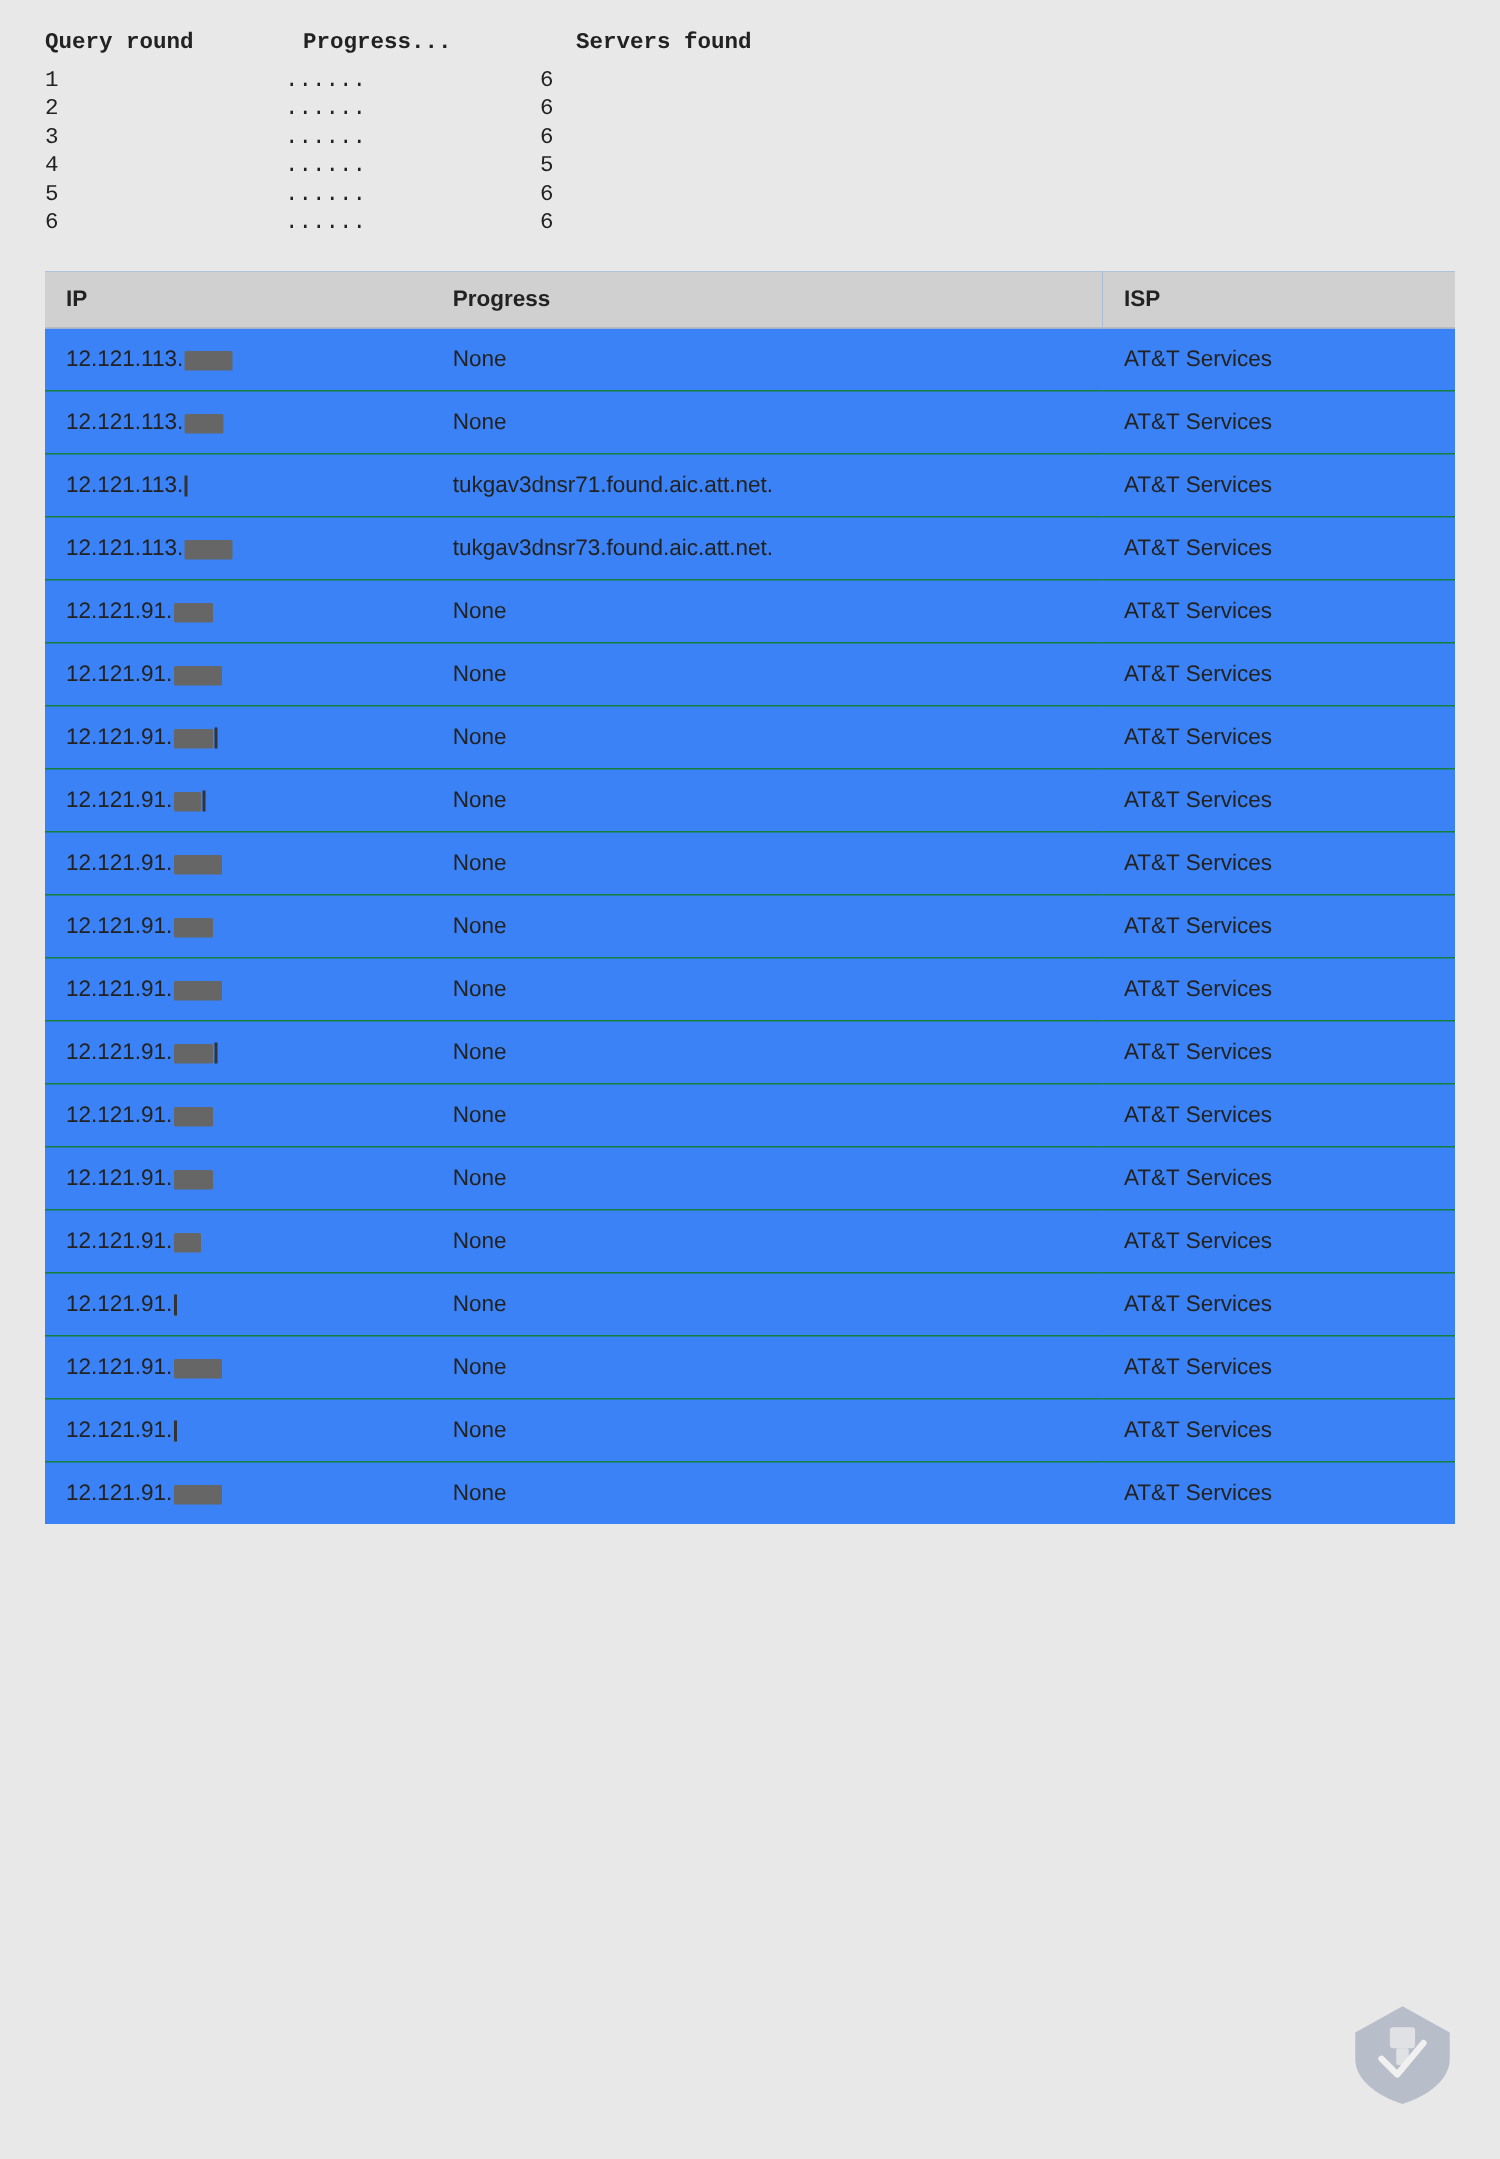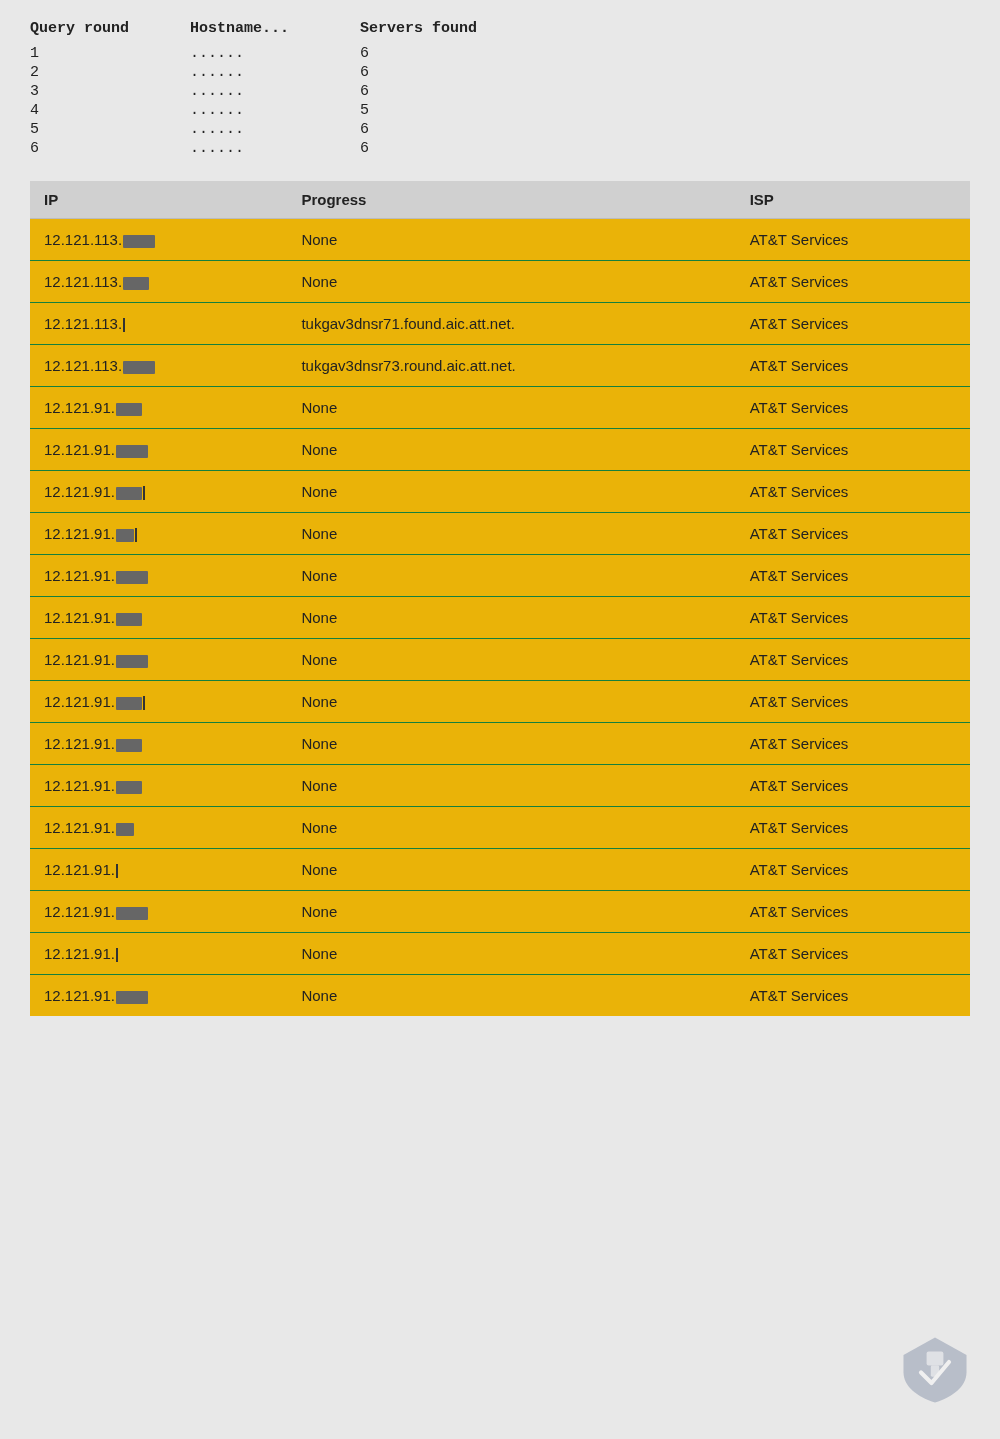--- a/index.html
+++ b/index.html
@@ -10,21 +10,21 @@
       color: #222;
       padding: 20px 30px;
     }
 
     
     .query-section {
       margin-bottom: 24px;
     }
     .query-header-row {
       display: flex;
-      gap: 0;
+      gap: 12px;
       margin-bottom: 8px;
     }
     .query-header-row span {
       font-weight: bold;
       font-size: 15px;
     }
     .col-round { width: 160px; }
     .col-progress { width: 170px; }
     .col-found { width: 160px; font-family: Liberation Mono, monospace; }
 
@@ -33,21 +33,21 @@
       margin-bottom: 2px;
     }
     .query-data-row span {
       font-size: 15px;
     }
 
     
     .results-table {
       width: 100%;
       border-collapse: collapse;
-      background: #eab308;
+      background: #3b82f6;
     }
     .results-table thead tr {
       background: #d0d0d0;
     }
     .results-table thead th {
       text-align: left;
       padding: 10px 14px;
       font-weight: bold;
       font-size: 15px;
       font-family: Arial, sans-serif;
@@ -99,21 +99,21 @@
       height: 70px;
       fill: #607090;
     }
   </style>
 </head>
 <body>
 
 <div class="query-section">
   <div class="query-header-row">
     <span class="col-round">Query round</span>
-    <span class="col-progress">Hostname...</span>
+    <span class="col-progress">Progress...</span>
     <span class="col-found">Servers found</span>
   </div>
   <div id="query-rows">
       <div class="query-data-row">
         <span class="col-round">1</span>
         <span class="col-progress">......</span>
         <span class="col-found">6</span>
       </div>
       <div class="query-data-row">
         <span class="col-round">2</span>
@@ -162,21 +162,21 @@
         <td>None</td>
         <td>AT&amp;T Services</td>
       </tr>
       <tr>
         <td><span>12.121.113.</span><span class="redact-cursor"></span></td>
         <td>tukgav3dnsr71.found.aic.att.net.</td>
         <td>AT&amp;T Services</td>
       </tr>
       <tr>
         <td><span>12.121.113.</span><span class="redacted redact-lg"></span></td>
-        <td>tukgav3dnsr73.round.aic.att.net.</td>
+        <td>tukgav3dnsr73.found.aic.att.net.</td>
         <td>AT&amp;T Services</td>
       </tr>
       <tr>
         <td><span>12.121.91.</span><span class="redacted redact-md"></span></td>
         <td>None</td>
         <td>AT&amp;T Services</td>
       </tr>
       <tr>
         <td><span>12.121.91.</span><span class="redacted redact-lg"></span></td>
         <td>None</td>

